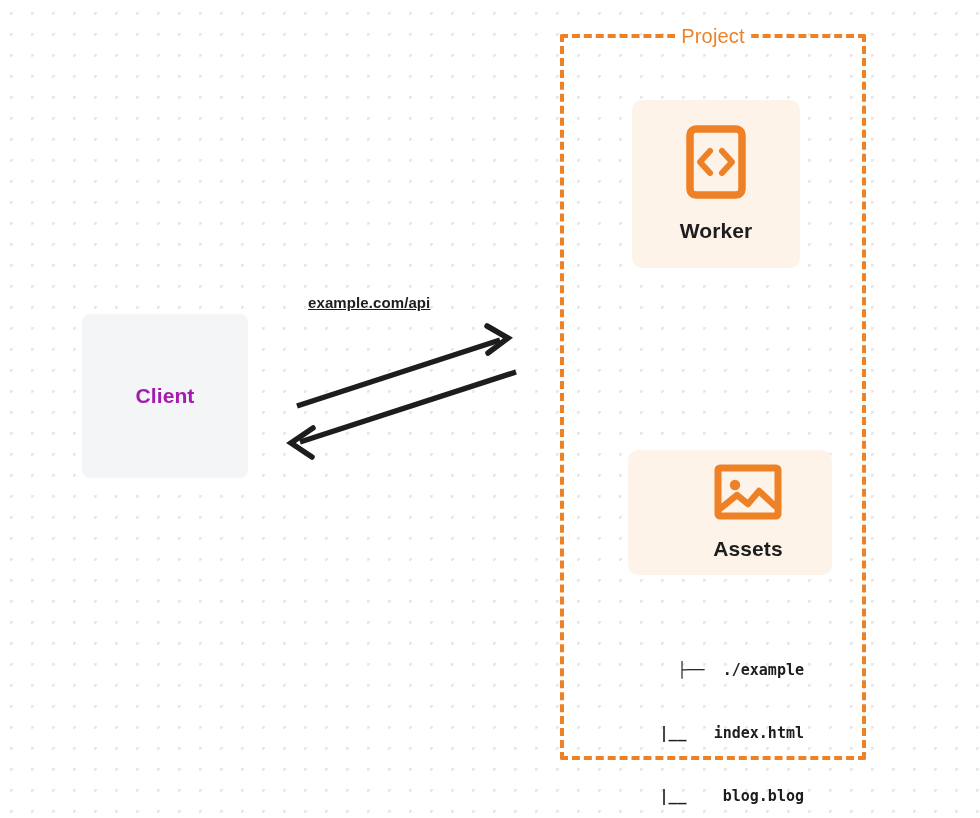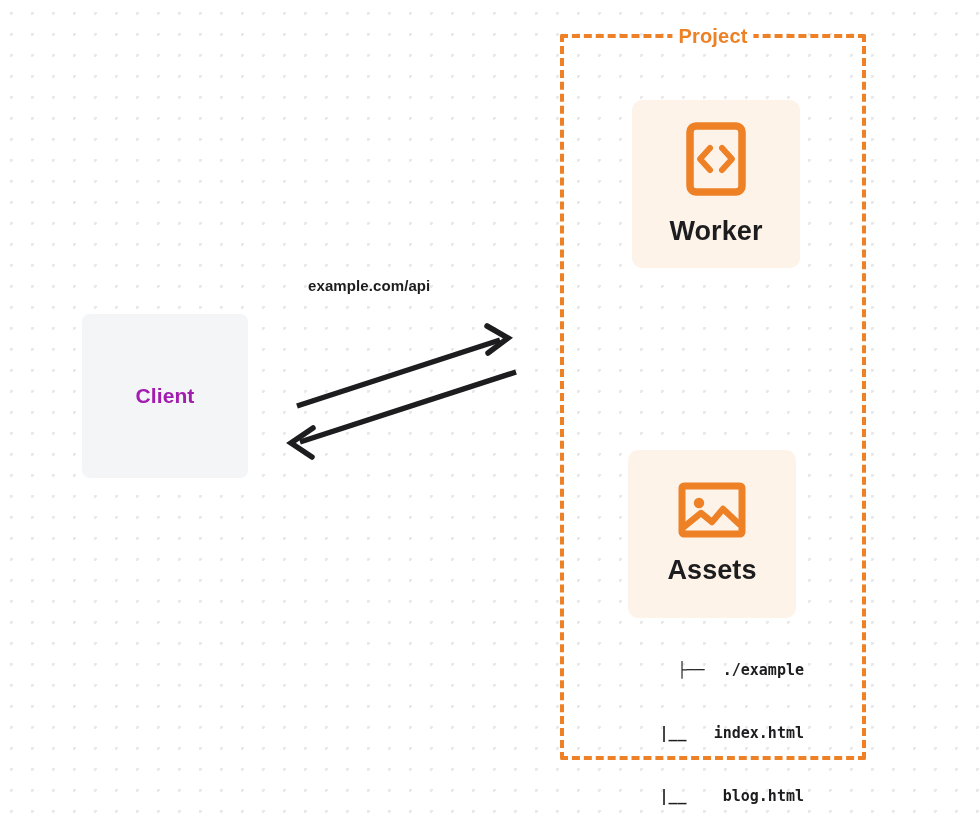--- a/index.html
+++ b/index.html
@@ -51,26 +51,27 @@
     top: 0;
     width: 980px;
     height: 818px;
     pointer-events: none;
   }
 
   
   #request-label {
     position: absolute;
     left: 308px;
-    top: 277px;
+    top: 294px;
     font-size: 15px;
     font-weight: bold;
     color: #1d1d1f;
     letter-spacing: 0.1px;
     white-space: nowrap;
+    text-decoration: underline;
   }
 
   
   #project-container {
     position: absolute;
     left: 560px;
     top: 34px;
     width: 306px;
     height: 726px;
     box-sizing: border-box;
@@ -78,21 +79,21 @@
     border-radius: 2px;
   }
   #project-title {
     position: absolute;
     left: 50%;
     top: -13px;
     transform: translateX(-50%);
     background: #ffffff;
     padding: 0 6px;
     font-size: 20px;
-    font-weight: bold;
+    font-weight: normal;
     color: #ee8126;
     letter-spacing: 0.2px;
     white-space: nowrap;
   }
 
   
   .service-card {
     position: absolute;
     background: #fdf3e9;
     border-radius: 10px;
@@ -104,31 +105,32 @@
   #worker-card {
     left: 632px;
     top: 100px;
     width: 168px;
     height: 168px;
   }
   #assets-card {
     left: 628px;
     top: 450px;
     width: 168px;
-    height: 168px;
+    height: 125px;
+    padding-left: 36px;
   }
   .service-card .card-icon {
     display: block;
     margin-bottom: 16px;
   }
   #assets-card .card-icon {
     margin-bottom: 13px;
   }
   .service-card .card-label {
-    font-size: 27px;
+    font-size: 21px;
     font-weight: bold;
     color: #1d1d1f;
     letter-spacing: 0.1px;
   }
 
   
   #file-tree {
     position: absolute;
     left: 604px;
     top: 618px;
@@ -191,17 +193,17 @@
         <circle cx="21" cy="21" r="5.2" fill="#ee8126"></circle>
         <path d="M7 44 L23 31 L34 40 L45 27 L61 42" stroke="#ee8126" stroke-width="6.5" stroke-linecap="round" stroke-linejoin="round" fill="none"></path>
       </svg>
     </span>
     <span class="card-label">Assets</span>
   </div>
 
   <div id="file-tree">
     <span class="tree-line">├──  ./example</span>
     <span class="tree-line">  |__   index.html</span>
-    <span class="tree-line">  |__    blog.html</span>
+    <span class="tree-line">  |__    blog.blog</span>
     
   </div>
 
 </div>
 
 </body></html>

